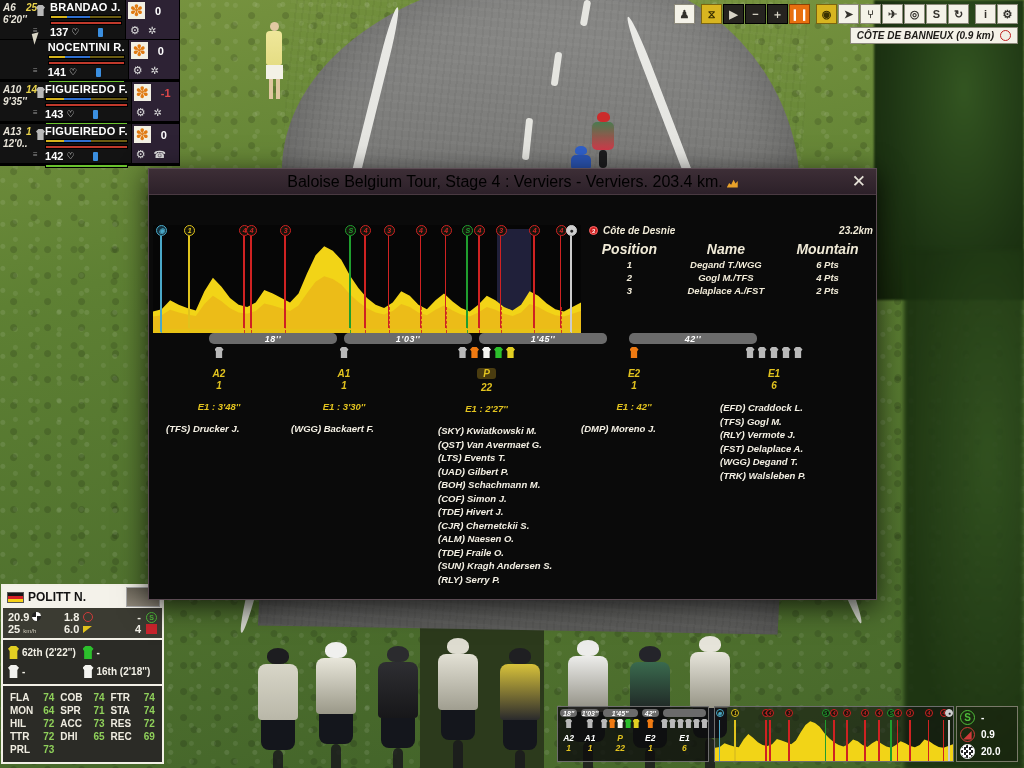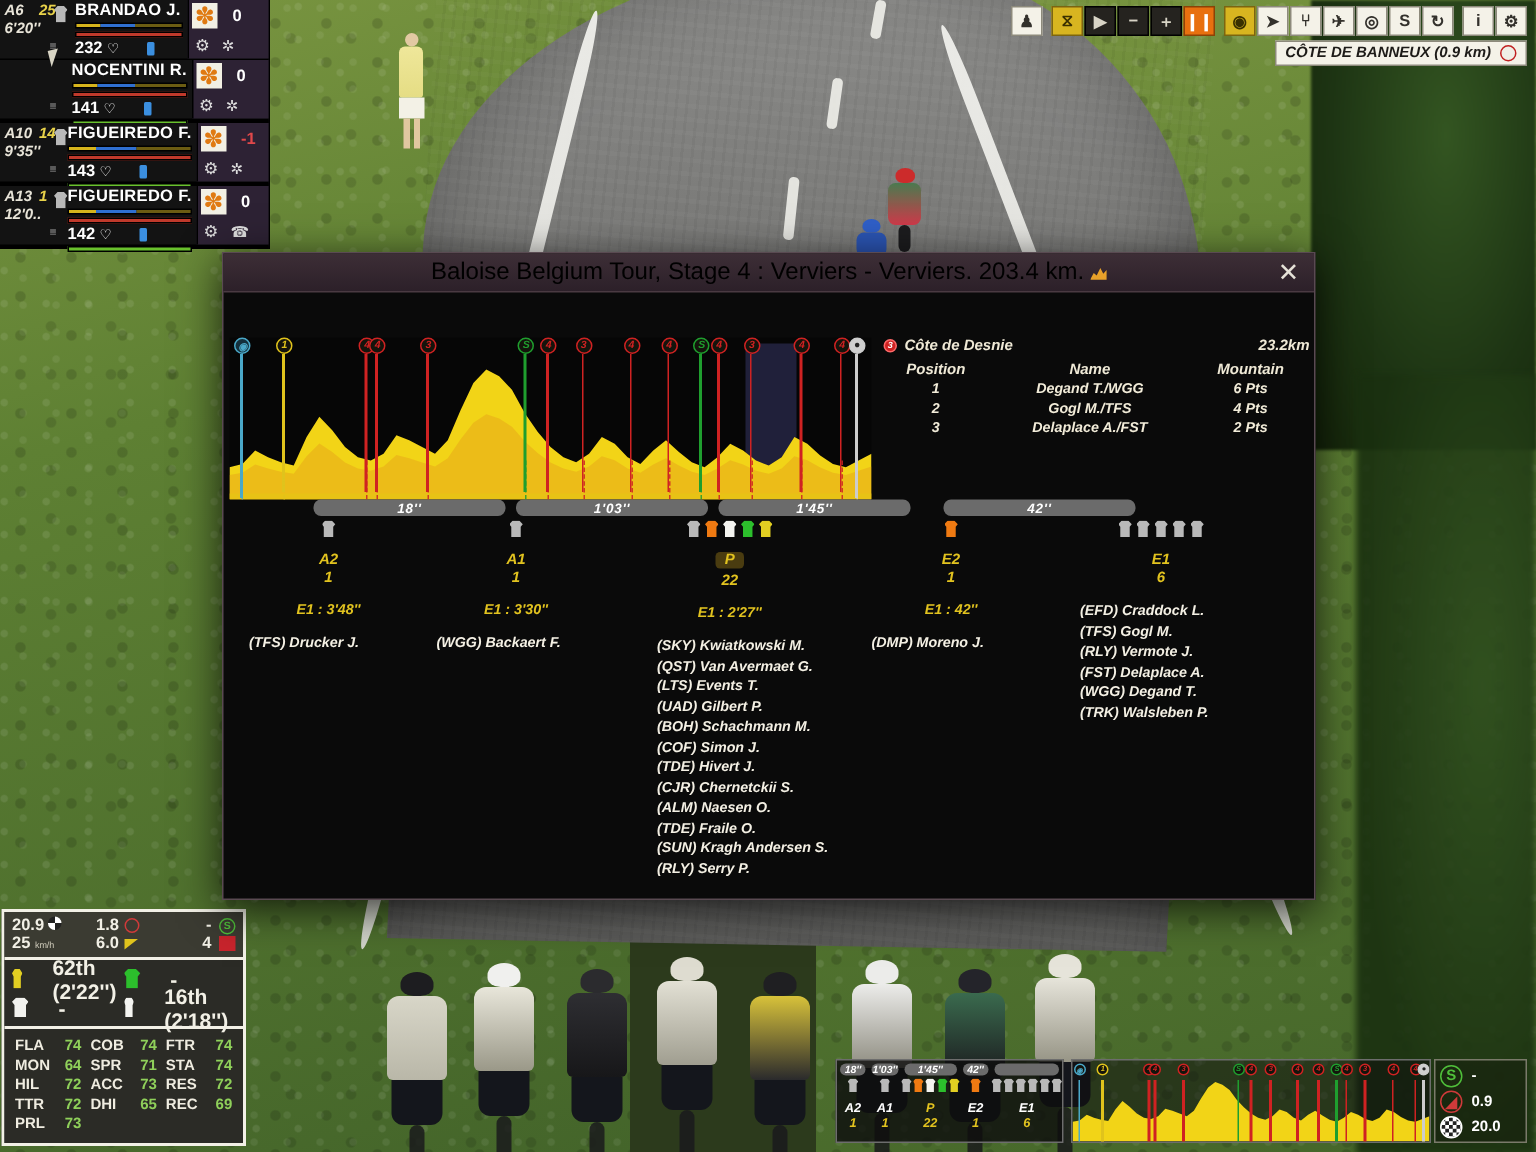--- a/index.html
+++ b/index.html
@@ -161,21 +161,21 @@
   .dashline { position: absolute; bottom: 0; width: 1px; border-left: 1px dashed; opacity:.85; }
 
   
   #mtn { position: absolute; left: 440px; top: 56px; width: 284px; color: #efe9d6; }
   #mtn .hdr { display: flex; justify-content: space-between; align-items: center;
               font-style: italic; font-weight: bold; font-size: 10px; }
   #mtn .hdr .nm { display: flex; align-items: center; gap: 5px; }
   #mtn .dot { width: 9px; height: 9px; border-radius: 50%; background: #cf2222; border: 1px solid #ff6a6a;
               font-size: 6px; color:#fff; display:flex; align-items:center; justify-content:center;}
   #mtn table { width: 100%; border-collapse: collapse; margin-top: 4px; }
-  #mtn th { font-size: 10px; font-style: italic; font-weight: bold; color: #efe9d6; padding: 1px 0; }
+  #mtn th { font-size: 14px; font-style: italic; font-weight: bold; color: #efe9d6; padding: 1px 0; }
   #mtn td { font-size: 9.5px; font-style: italic; font-weight: bold; color: #f2ecd9; text-align: center; padding: 1px 0; }
 
   
   #groups { position: absolute; left: 0; top: 164px; right: 0; bottom: 0; }
   .gapbar {
     position: absolute; height: 11px; background: #6b6b6b; border-radius: 5px;
     color: #fff; font-size: 9px; font-weight: bold; font-style: italic;
     display: flex; align-items: center; justify-content: center; letter-spacing: .5px;
   }
   .gcol { position: absolute; top: 14px; text-align: center; }
@@ -199,21 +199,21 @@
   .mini-rider { position: absolute; right: 2px; top: 1px; width: 34px; height: 20px;
                 background: linear-gradient(180deg,#6a6458,#8c8577); border:1px solid #aaa; }
   #bl-stats { background: #3b3b32; padding: 3px 5px; border-bottom: 2px solid #f2f0e6;}
   .srow { display: flex; align-items: flex-end; color: #f2f0e6; font-size: 11px; font-weight: bold; }
   .srow .c1 { width: 56px; display: flex; align-items: baseline; gap: 3px;}
   .srow .c2 { width: 56px; display: flex; align-items: center; gap: 4px;}
   .srow .c3 { flex: 1; display: flex; align-items: center; justify-content: flex-end; gap: 5px;}
   .u { font-size: 6px; color: #cfcbbb; font-weight: normal;}
   #bl-jers { background: #2b2b26; padding: 3px 5px; border-bottom: 2px solid #f2f0e6; }
   .jrow { display: flex; align-items: center; height: 19px; }
-  .jrow .half { width: 50%; display: flex; align-items: center; gap: 20px; color: #f2f0e6; font-size: 14px; font-weight: bold;}
+  .jrow .half { width: 50%; display: flex; align-items: center; gap: 3px; color: #f2f0e6; font-size: 10px; font-weight: bold;}
   #bl-skills { background: #2b2b26; padding: 5px 4px 6px 4px; display: flex; }
   .skcol { width: 33.3%; }
   .skrow { display: flex; justify-content: space-between; color: #efece0; font-size: 10px; font-weight: bold; padding: 0 3px; line-height: 13px;}
   .skrow b { color: #8fd05a; font-weight: bold;}
 
   
   #botgroups {
     position: absolute; left: 557px; bottom: 6px; width: 152px; height: 56px;
     background: rgba(14,14,14,.82); border: 1px solid #6d6d6d; z-index: 40;
     display: flex;
@@ -343,21 +343,21 @@
         </div>
         <div class="rmid">
           <div class="rname">BRANDAO J.</div>
           <div class="fbar">
             <span style="flex:2;background:#d6b41c"></span>
             <span style="flex:3;background:#2f6fd0"></span>
             <span style="flex:4;background:#6b5c12"></span>
           </div>
           <div class="fbar2"></div>
           <div class="hr">
-            <span class="hv">232</span>
+            <span class="hv">137</span>
             <span style="color:#fff;font-size:9px">♡</span>
             <span style="margin-left:16px;width:5px;height:9px;background:#3b8fe0;display:inline-block;border-radius:1px"></span>
           </div>
           <div class="grn"></div>
         </div>
         <div class="rright">
           <div class="rr-top">
             <span class="atkbox" style="color:#e07a12">✽</span>
             <span class="rr-num">0</span>
           </div>
@@ -736,20 +736,25 @@
           <div>(RLY) Vermote J.</div>
           <div>(FST) Delaplace A.</div>
           <div>(WGG) Degand T.</div>
           <div>(TRK) Walsleben P.</div>
         </div>
       </div>
     </div>
 </div>
 
 <div id="botleft">
+  <div id="bl-name">
+    <span class="flagde"></span>
+    <span>POLITT N.</span>
+    <span class="mini-rider"></span>
+  </div>
   <div id="bl-stats">
     <div class="srow">
       <div class="c1">
           <span>20.9</span>
         <span style="width:9px;height:9px;border-radius:50%;background:repeating-conic-gradient(#fff 0 25%,#222 0 50%);display:inline-block"></span>
         </div>
       <div class="c2">
           <span>1.8</span>
         <span style="width:10px;height:10px;border-radius:50%;border:1.5px solid #d03a3a;display:inline-block"></span>
         </div>

